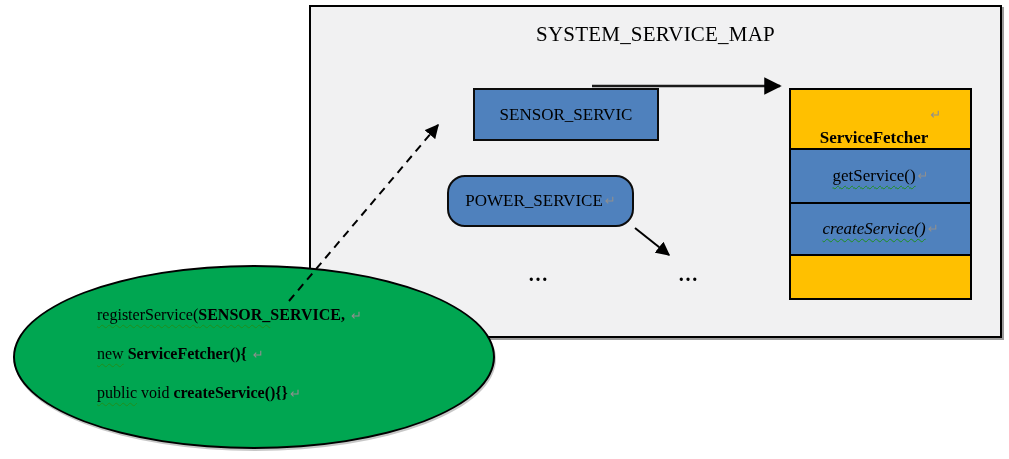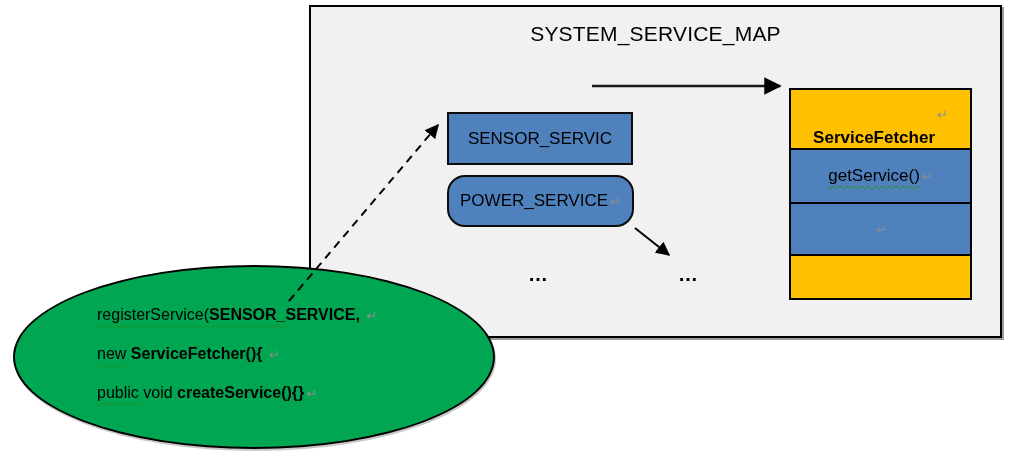--- a/index.html
+++ b/index.html
@@ -1,35 +1,35 @@
 <!DOCTYPE html>
 <html><head>
 <meta charset="utf-8">
 <style>
   html,body{margin:0;padding:0;background:#ffffff;}
   #canvas{
     position:relative;width:1009px;height:459px;overflow:hidden;
-    font-family:Liberation Sans, sans-serif;color:#000;
+    font-family:Liberation Serif, serif;color:#000;
   }
   
   #map-box{
     position:absolute;left:309px;top:5px;width:689px;height:329px;
     background:#f1f1f2;border:2px solid #000;box-shadow:2px 2px 0 #9b9b9b;
   }
   #map-title{
     position:absolute;left:0;top:15px;width:100%;text-align:center;
     font-size:21px;letter-spacing:0.2px;
   }
   
   .service-box{
     position:absolute;background:#4f81bd;border:2px solid #0c0c0c;
     display:flex;align-items:center;justify-content:center;
     font-size:17px;white-space:nowrap;overflow:hidden;
   }
-  #sensor-box{left:447px;top:88px;width:182px;height:49px;margin-top:24px;}
+  #sensor-box{left:473px;top:88px;width:182px;height:49px;}
   #power-box{left:447px;top:175px;width:183px;height:48px;border-radius:18px;}
   
   #fetcher-table{
     position:absolute;left:789px;top:88px;width:179px;
     border:2px solid #000;background:#ffc000;
   }
   .frow{
     display:flex;align-items:center;justify-content:center;
     font-size:17px;
   }
@@ -84,20 +84,21 @@
   <div id="fetcher-table">
     <div class="frow frow-header">
       <span class="bold">ServiceFetcher</span>
         <span class="pilcrow">↵</span>
     </div>
     <div id="frow-get" class="frow frow-blue">
       <span class="wavy">getService()</span>
         <span class="pilcrow">↵</span>
     </div>
     <div id="frow-create" class="frow frow-blue">
+      <span class="italic wavy">createService()</span>
         <span class="pilcrow">↵</span>
     </div>
     <div class="frow frow-footer">
       <span></span>
     </div>
   </div>
 
   <div id="dots-left" class="dots">…</div>
   <div id="dots-right" class="dots">…</div>
 

